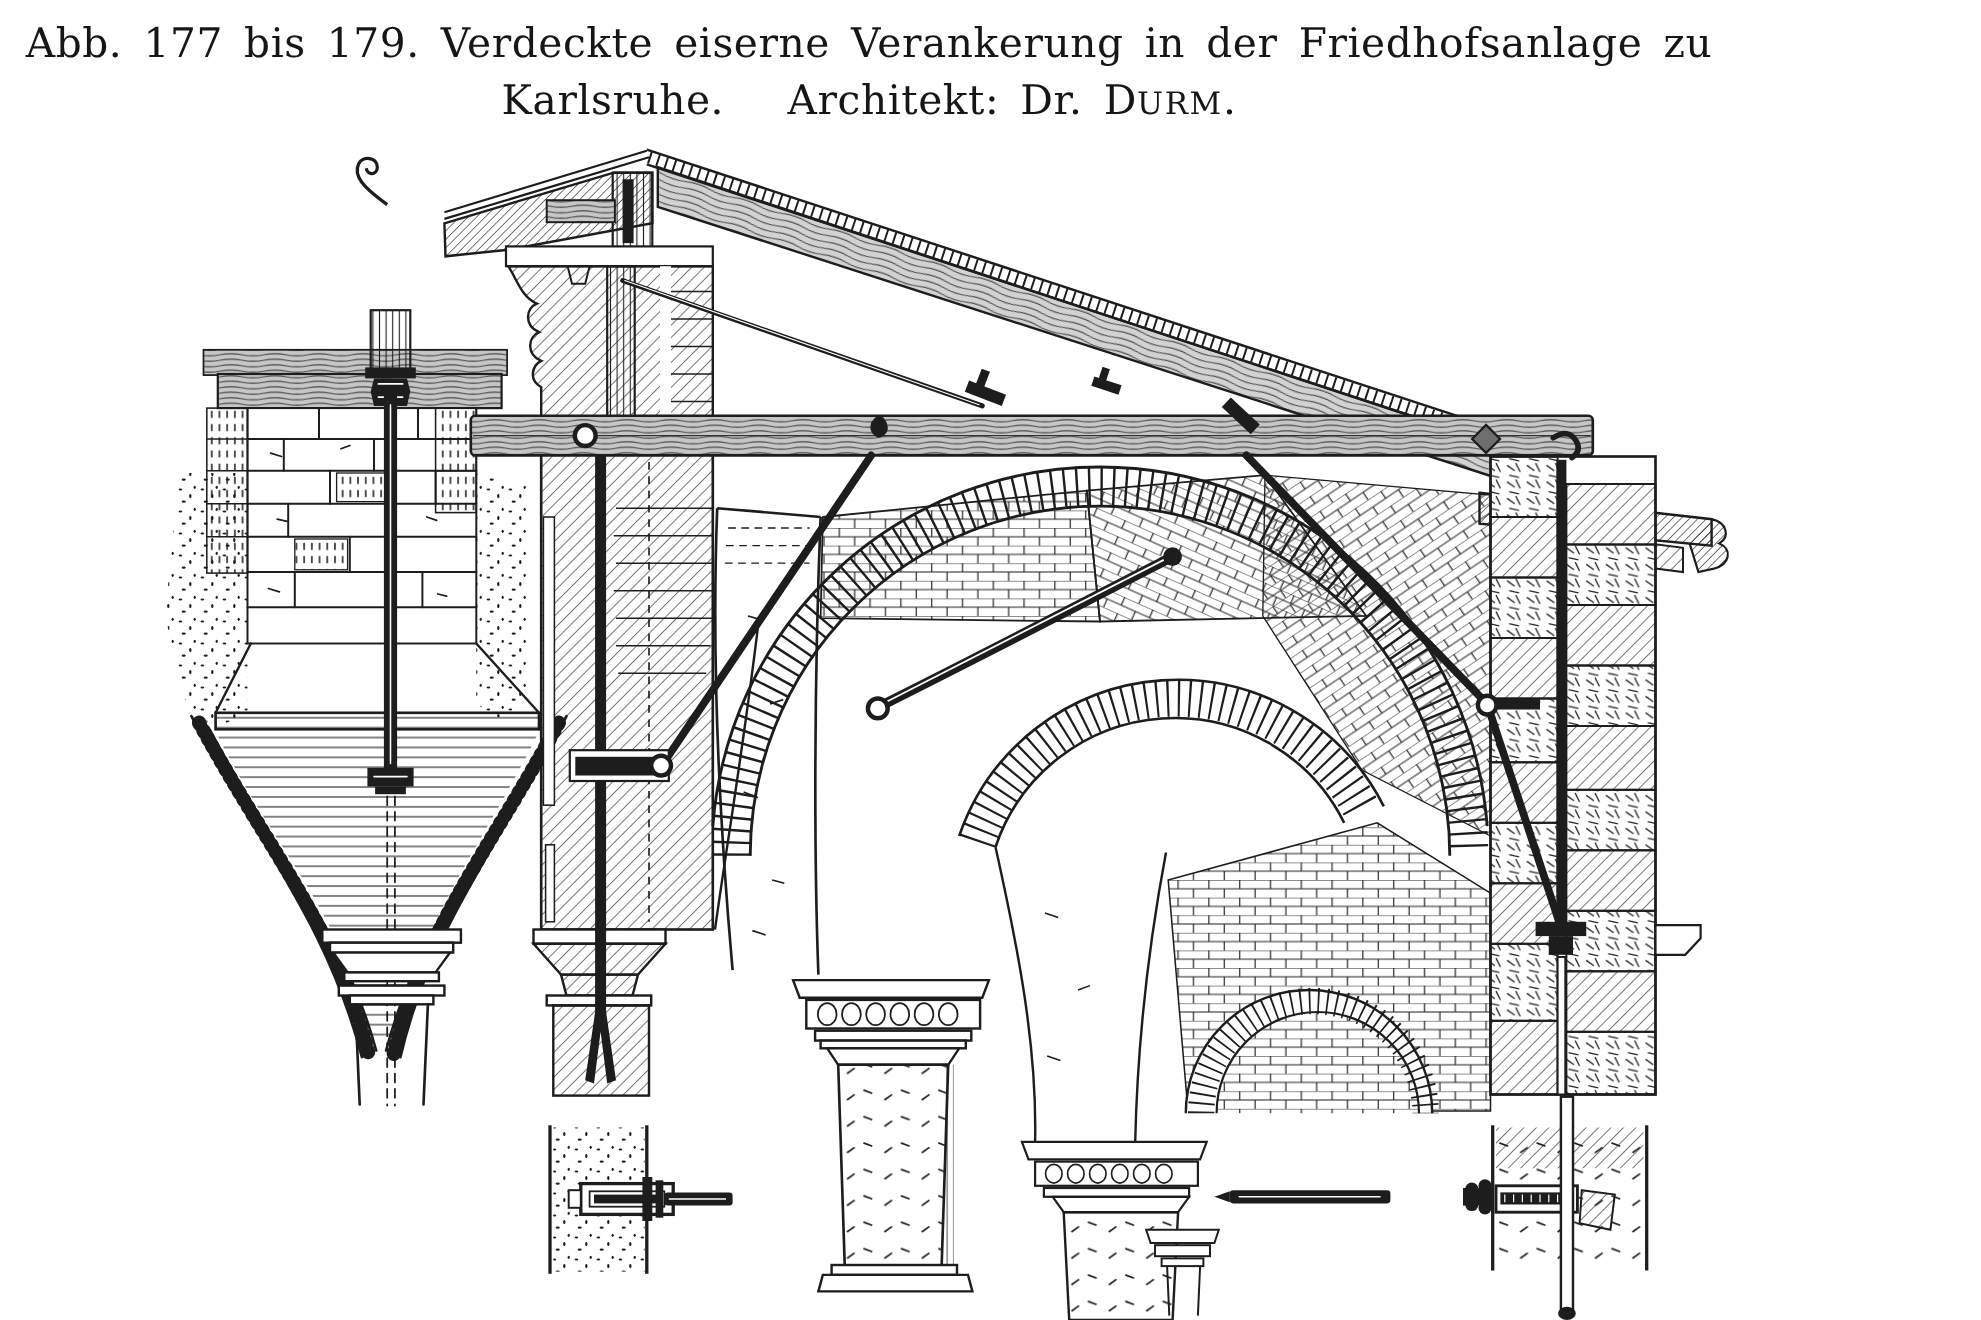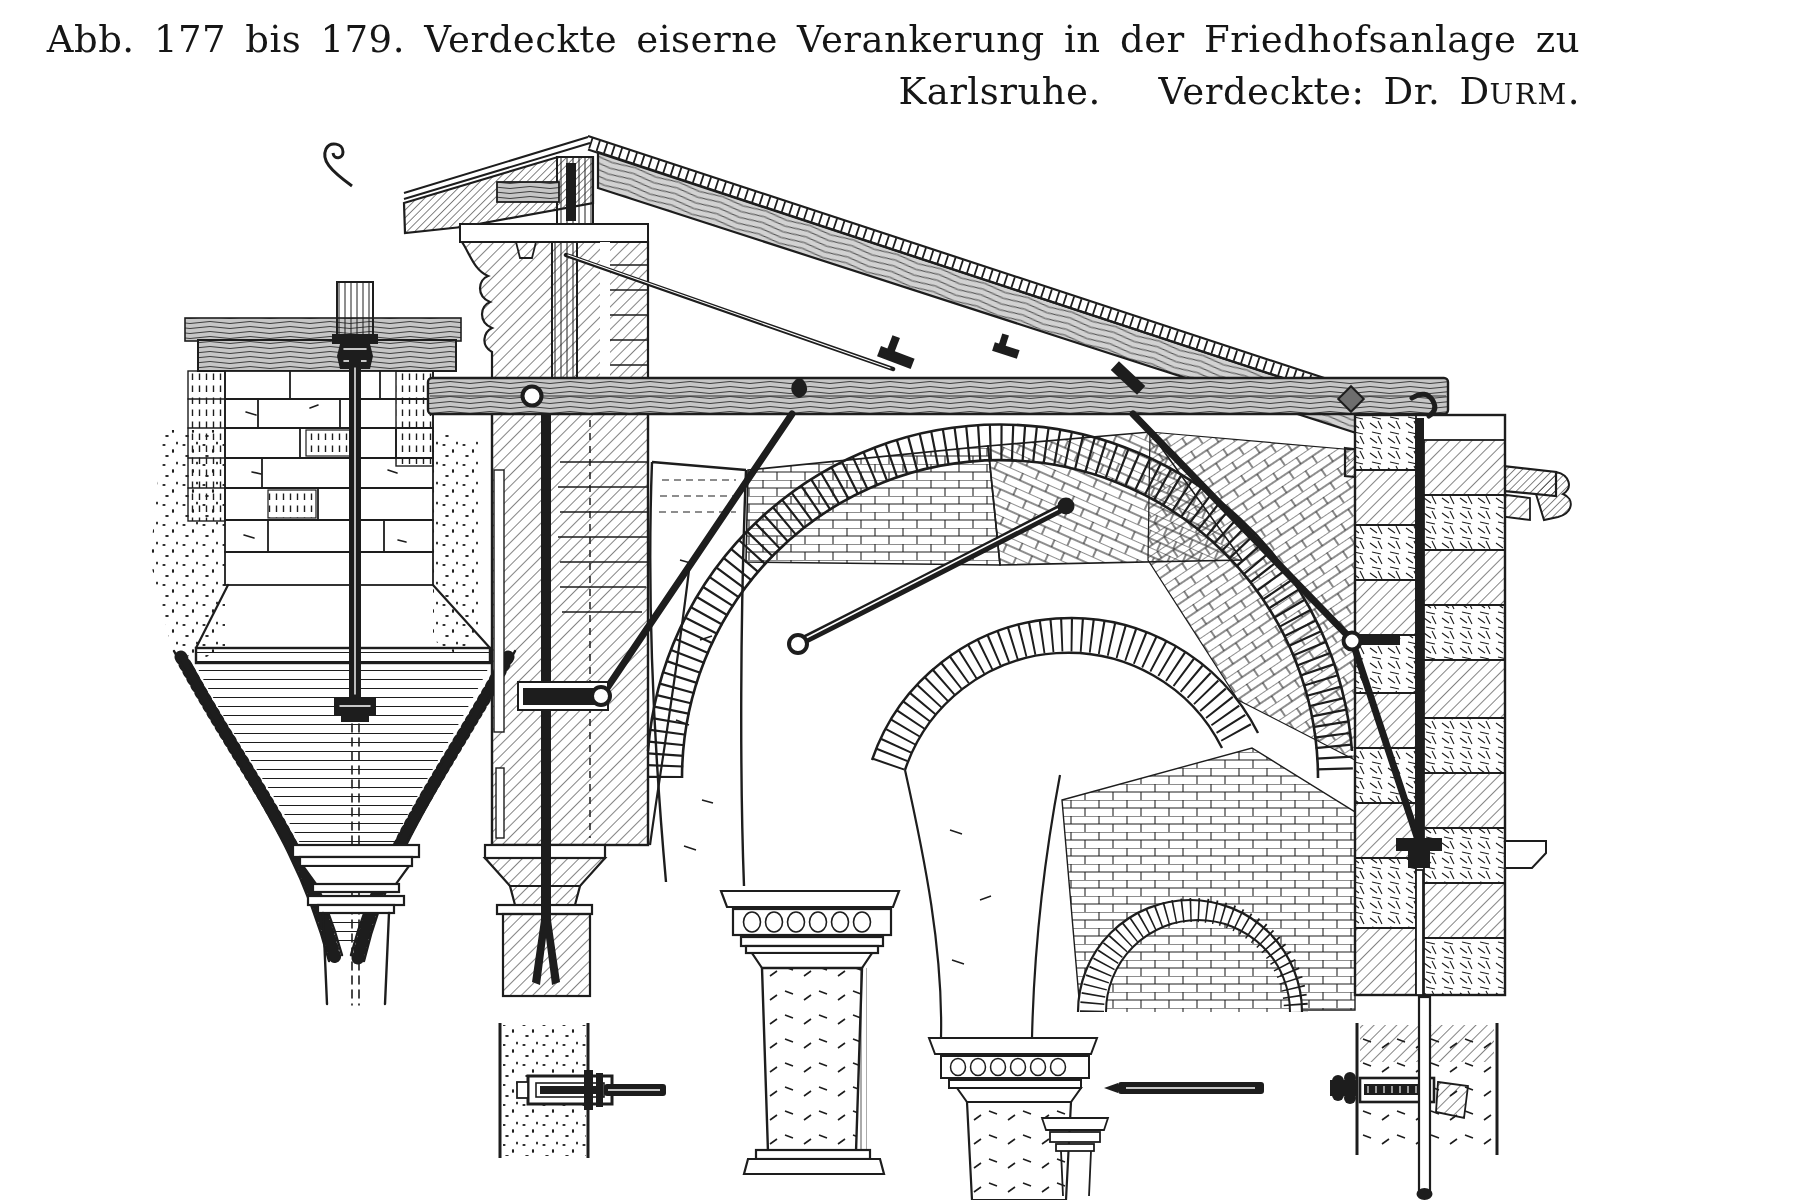--- a/index.html
+++ b/index.html
@@ -5,37 +5,37 @@
   html,body{margin:0;padding:0;background:#e9e9e9;}
   .stage{
     position:relative;
     width:1801px;height:1200px;
     background:#ffffff;
     overflow:hidden;
     font-family:"DejaVu Serif","Liberation Serif",serif;
   }
   .caption{
     position:absolute;top:16px;left:0;width:1580px;
-    text-align:right;color:#161616;
+    text-align:center;color:#161616;
     font-size:37px;line-height:1.32;
     letter-spacing:0.5px;word-spacing:7px;
   }
   .cap-line{white-space:pre-wrap;}
   .cap-line + .cap-line{margin-top:3px;}
   .sc{text-transform:uppercase;font-size:0.76em;letter-spacing:1.5px;}
   svg{position:absolute;top:0;left:0;}
 </style>
 </head>
 <body>
 
 <div class="stage">
 
   <div class="caption">
     <div class="cap-line">Abb. 177 bis 179. Verdeckte eiserne Verankerung in der Friedhofsanlage zu</div>
-    <div class="cap-line"><span>Karlsruhe.   Verdeckte: Dr. </span><span>D</span><span class="sc">urm</span><span>.</span></div>
+    <div class="cap-line"><span>Karlsruhe.   Architekt: Dr. </span><span>D</span><span class="sc">urm</span><span>.</span></div>
   </div>
 
   <svg width="1801" height="1200" viewBox="0 0 1801 1200">
     <defs>
       <pattern id="h45" width="8" height="8" patternUnits="userSpaceOnUse" patternTransform="rotate(45)">
         <line x1="0" y1="0" x2="0" y2="8" stroke="#1d1d1d" stroke-width="1.1"></line>
       </pattern>
       <pattern id="h45d" width="5.5" height="5.5" patternUnits="userSpaceOnUse" patternTransform="rotate(45)">
         <line x1="0" y1="0" x2="0" y2="5.5" stroke="#1d1d1d" stroke-width="1.1"></line>
       </pattern>

